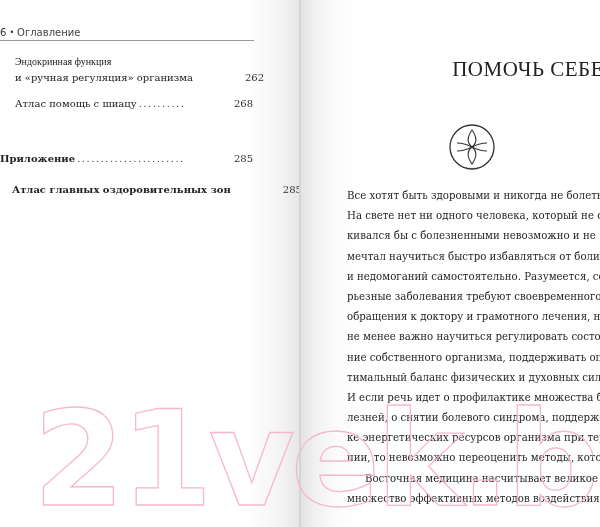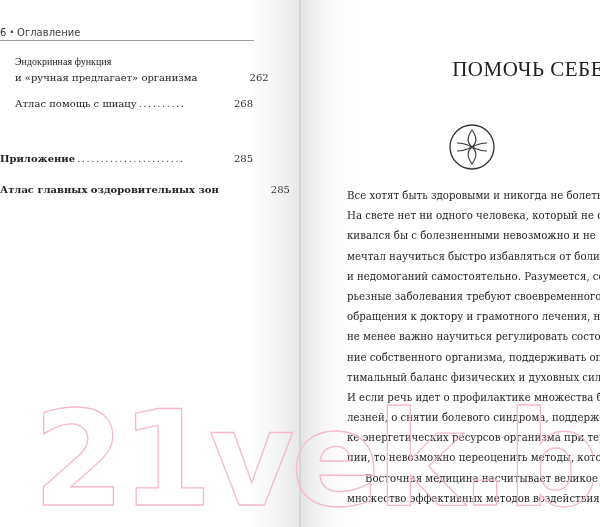--- a/index.html
+++ b/index.html
@@ -41,21 +41,21 @@
     .toc-entry .dots {
       flex: 1; overflow: hidden; letter-spacing: 1.5px; color: #444; margin: 0 2px;
     }
     .toc-entry .pg { color: #333; margin-left: 48px; }
     .toc-entry.bold .title { font-weight: bold; }
 
     .entry-1-line1 { position: absolute; left: 15px; top: 56px; font-size: 10px; white-space: nowrap; color:#222;font-family:Liberation Serif, serif; }
     .entry-1 { left: 15px; top: 72px; width: 238px; }
     .entry-2 { left: 15px; top: 98px; width: 238px; }
     .entry-3 { left: 0; top: 153px; width: 253px; }
-    .entry-4 { left: 0; top: 184px; width: 253px; }
+    .entry-4 { left: 12px; top: 184px; width: 253px; }
 
     .chapter-title {
       position: absolute; left: 304px; width: 300px; top: 55px; text-align: right;
       font-family: Liberation Serif, serif; font-weight: normal;
       font-size: 21px; line-height: 28px; color: #222; letter-spacing: 0.5px;
     }
 
     .ornament {
       position: absolute; left: 447px; top: 122px; width: 50px; height: 50px;
     }
@@ -82,21 +82,21 @@
     <div class="running-head">
       <span class="page-num">6</span>
       <span class="bullet">•</span>
       <span class="section">Оглавление</span>
     </div>
     <div class="head-rule"></div>
 
     <div class="toc">
       <div class="entry-1-line1">Эндокринная функция</div>
       <div class="toc-entry entry-1">
-        <span class="title">и «ручная предлагает» организма</span>
+        <span class="title">и «ручная регуляция» организма</span>
         <span class="dots">..........................</span>
         <span class="pg">262</span>
       </div>
       <div class="toc-entry entry-2">
         <span class="title">Атлас помощь с шиацу</span>
         <span class="dots">..................................</span>
         <span class="pg">268</span>
       </div>
       <div class="toc-entry bold entry-3">
         <span class="title">Приложение</span>

